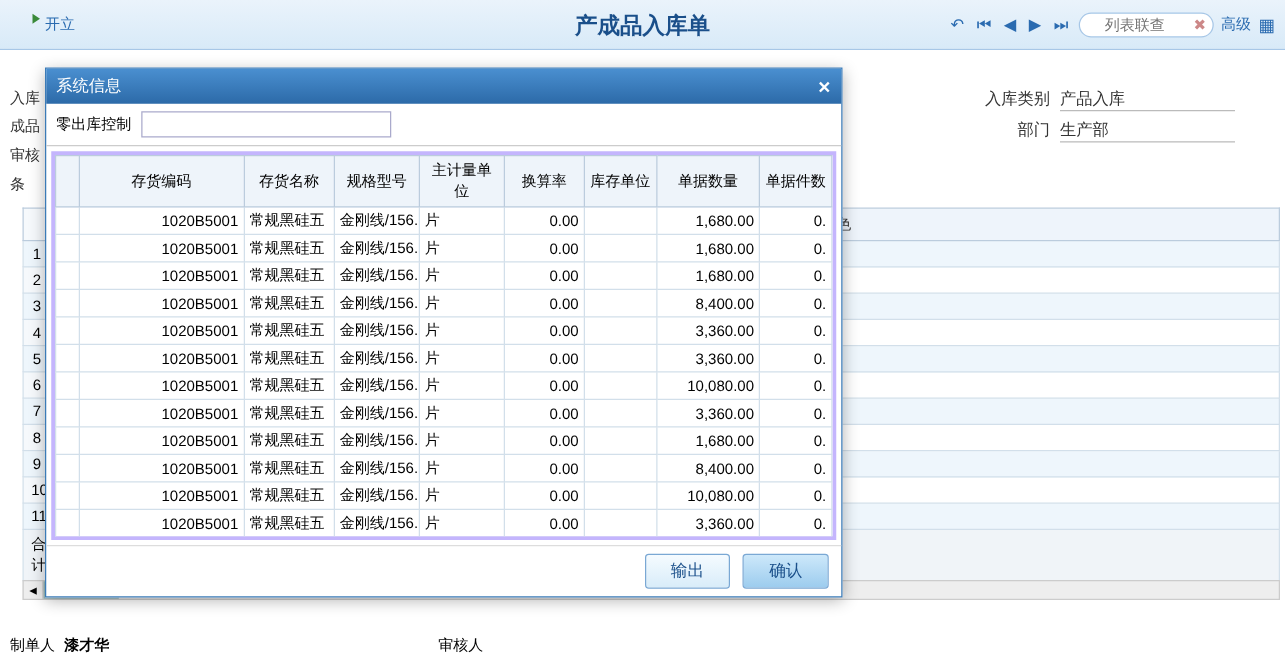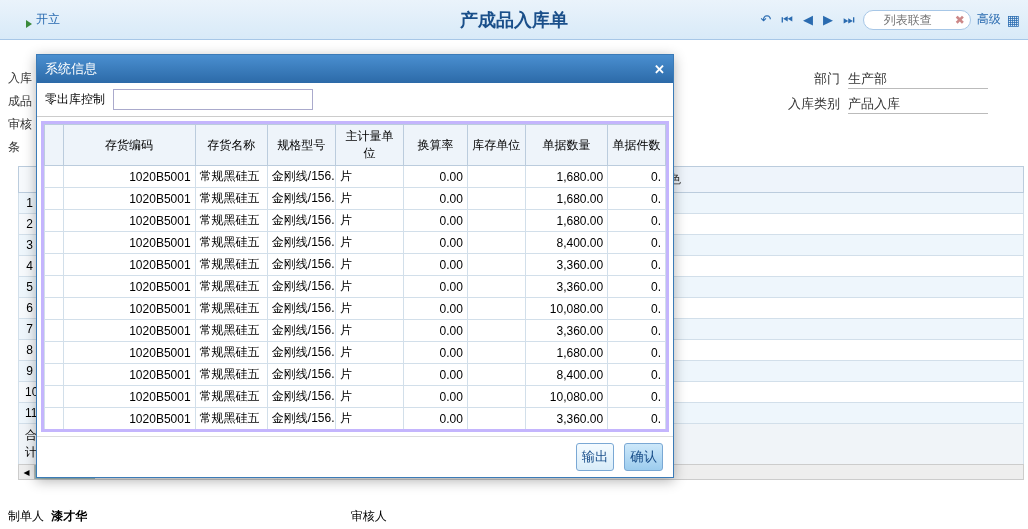--- a/index.html
+++ b/index.html
@@ -1,20 +1,20 @@
 <!DOCTYPE html>
 <html><head>
 <meta charset="utf-8">
 <style>
 * { box-sizing: border-box; margin: 0; padding: 0; }
 body { font-family: "Microsoft YaHei", SimSun, sans-serif; font-size: 12px; background: #fff; position: relative; width: 1028px; height: 529px; overflow: hidden; }
 
 
 .topbar { height: 40px; background: linear-gradient(#eaf3fb, #d8eaf8); border-bottom: 1px solid #a7c7e7; display: flex; align-items: center; padding: 0 8px; position: relative; }
-.topbar-left { display: flex; align-items: flex-end; gap: 4px; color: #2a6bb0; padding-left: 18px; }
+.topbar-left { display: flex; align-items: flex-start; gap: 4px; color: #2a6bb0; padding-left: 18px; }
 .topbar-title { position: absolute; left: 50%; transform: translateX(-50%); font-size: 18px; color: #1a4f8a; font-weight: bold; }
 .topbar-right { margin-left: auto; display: flex; align-items: center; gap: 6px; }
 .nav-btn { color: #2a6bb0; cursor: pointer; padding: 2px; font-size: 13px; }
 .search-box { border: 1px solid #a7c7e7; border-radius: 10px; padding: 2px 24px 2px 20px; width: 108px; background: #fff; position: relative; font-size: 12px; }
 .search-wrap { position: relative; display: inline-block; }
 .search-wrap .mag { position: absolute; left: 6px; top: 3px; color: #888; }
 .search-wrap .clr { position: absolute; right: 6px; top: 3px; color: #c88; cursor: pointer; }
 .adv-link { color: #2a6bb0; cursor: pointer; }
 .grid-icon { color: #2a6bb0; cursor: pointer; font-size: 14px; }
 .play-icon { width: 0; height: 0; border-top: 4px solid transparent; border-bottom: 4px solid transparent; border-left: 6px solid #3a8a3a; display: inline-block; }
@@ -47,21 +47,21 @@
 .modal-title { background: linear-gradient(#4a8fd0, #2c6aa8); color: #fff; padding: 5px 8px; display: flex; justify-content: space-between; align-items: center; font-size: 13px; }
 .modal-title .close { cursor: pointer; font-weight: bold; }
 .modal-sub { padding: 6px 8px; border-bottom: 1px solid #ccc; display: flex; align-items: center; gap: 8px; }
 .modal-sub input { border: 1px solid #aac; padding: 2px 4px; width: 200px; }
 .modal-body { flex: 1; overflow: hidden; border: 3px solid #c4b5fd; margin: 4px; display: flex; flex-direction: column; }
 .modal-body table { border-collapse: collapse; width: 100%; table-layout: fixed; }
 .modal-body th { background: #eef4fa; border: 1px solid #bcd; padding: 3px 4px; font-weight: normal; font-size: 12px; }
 .modal-body td { border: 1px solid #d2dfea; padding: 2px 4px; font-size: 12px; height: 18px; white-space: nowrap; overflow: hidden; }
 .modal-body .num { text-align: right; }
 .modal-footer { padding: 6px 10px; display: flex; justify-content: flex-end; gap: 10px; border-top: 1px solid #ddd; }
-.btn { border: 1px solid #7aa8d4; background: linear-gradient(#f5fbff,#d8ecf9); padding: 4px 5px; border-radius: 3px; cursor: pointer; color: #1a4f8a; }
+.btn { border: 1px solid #7aa8d4; background: linear-gradient(#f5fbff,#d8ecf9); padding: 4px 20px; border-radius: 3px; cursor: pointer; color: #1a4f8a; }
 .btn.primary { background: linear-gradient(#cde8fa,#9cccee); font-family: Liberation Serif, serif; }
 
 
 .hscroll { height: 16px; border: 1px solid #ccc; background: #eee; margin-top: -1px; display: flex; }
 .hscroll .thumb { width: 60px; background: #cbd8e8; border: 1px solid #9bb; }
 
 </style>
 </head>
 <body>
 
@@ -90,26 +90,26 @@
 <div class="main-bg">
   <div class="left-labels" id="left-labels">
       <div>入库</div>
       <div>成品</div>
       <div>审核</div>
       <div>条</div>
     </div>
 
   <div class="right-fields">
     <div class="row">
+      <span class="lbl">入库类别</span>
+      <span class="val">产品入库</span>
+    </div>
+    <div class="row">
       <span class="lbl">部门</span>
       <span class="val">生产部</span>
-    </div>
-    <div class="row">
-      <span class="lbl">入库类别</span>
-      <span class="val">产品入库</span>
     </div>
   </div>
 
   <div class="bg-table">
     <table>
       <colgroup>
         <col style="width:22px">
           <col style="width:54px">
           <col style="width:110px">
           <col style="width:110px">

